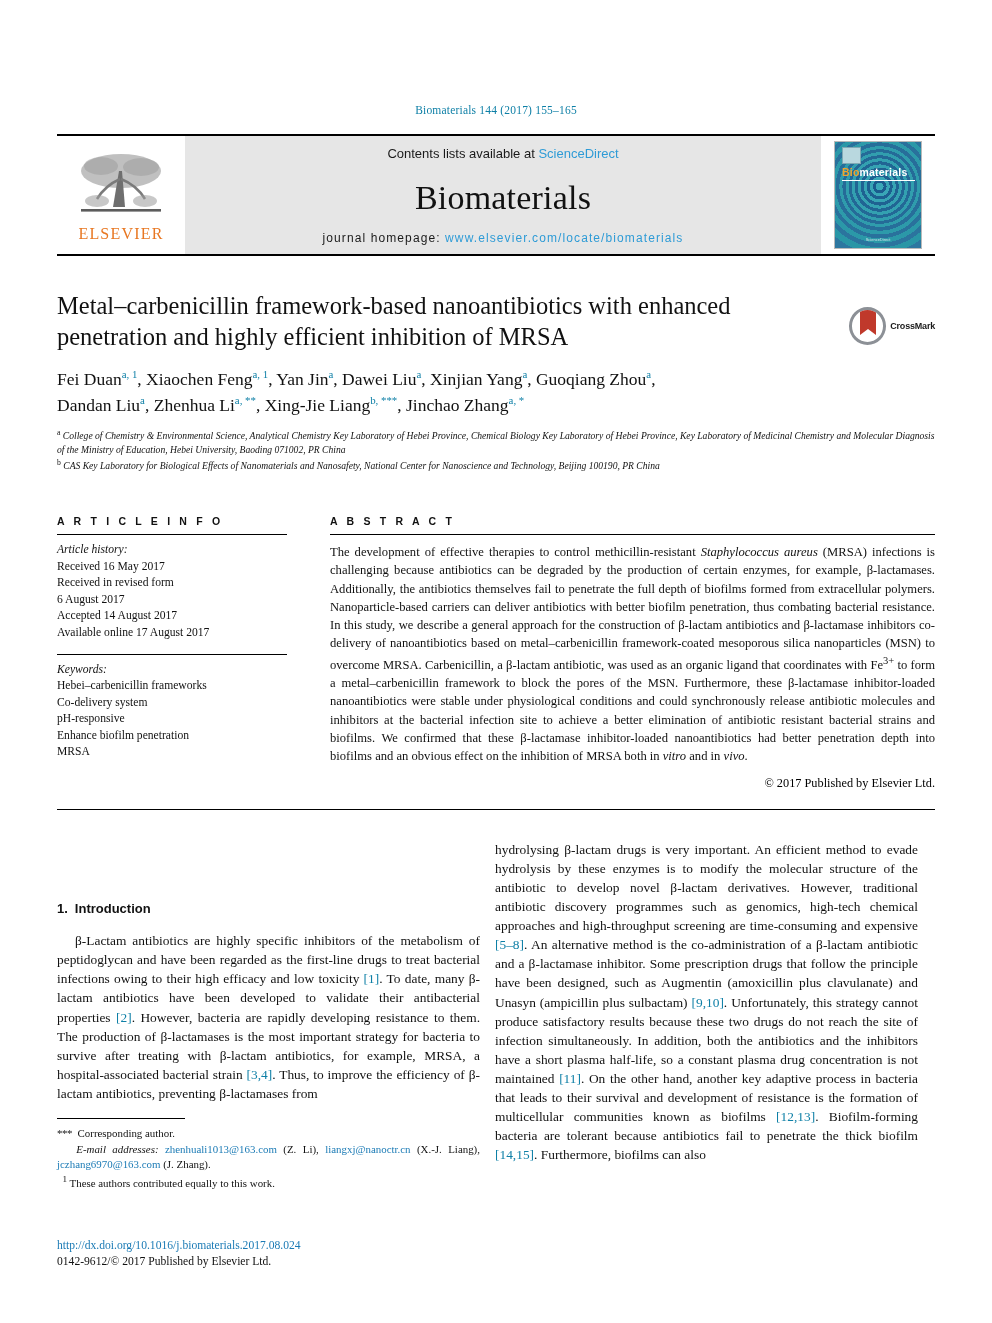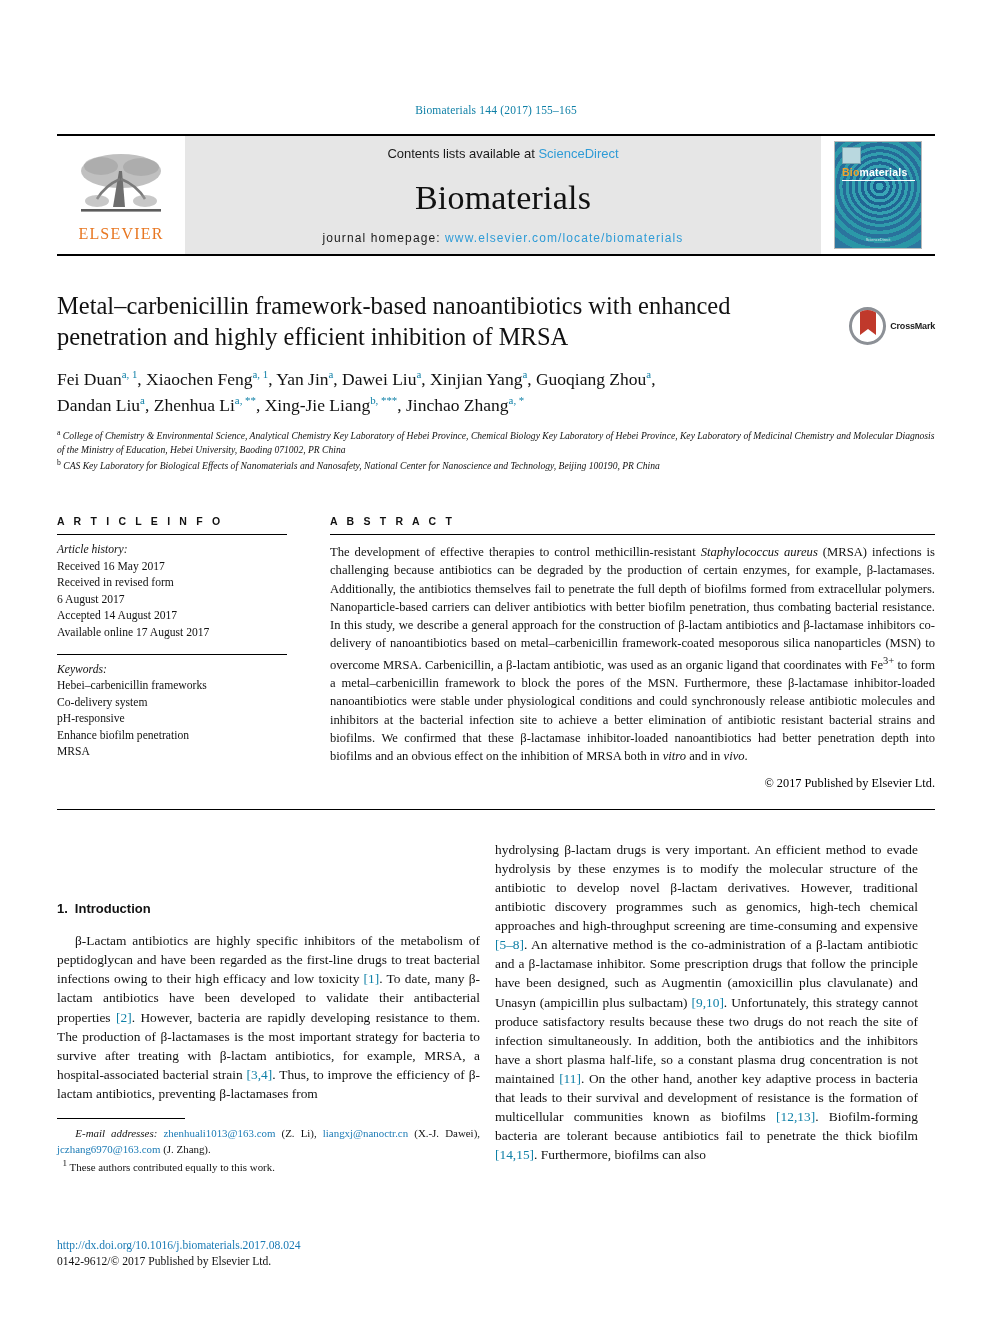--- a/index.html
+++ b/index.html
@@ -459,26 +459,27 @@
       <p class="body-p"><span>β-Lactam antibiotics are highly specific inhibitors of the metabolism of peptidoglycan and have been regarded as the first-line drugs to treat bacterial infections owing to their high efficacy and low toxicity </span><span class="ref">[1]</span><span>. To date, many β-lactam antibiotics have been developed to validate their antibacterial properties </span><span class="ref">[2]</span><span>. However, bacteria are rapidly developing resistance to them. The production of β-lactamases is the most important strategy for bacteria to survive after treating with β-lactam antibiotics, for example, MRSA, a hospital-associated bacterial strain </span><span class="ref">[3,4]</span><span>. Thus, to improve the efficiency of β-lactam antibiotics, preventing β-lactamases from</span></p>
     </div>
 
     <div class="body-col">
       <p class="body-p noindent"><span>hydrolysing β-lactam drugs is very important. An efficient method to evade hydrolysis by these enzymes is to modify the molecular structure of the antibiotic to develop novel β-lactam derivatives. However, traditional antibiotic discovery programmes such as genomics, high-tech chemical approaches and high-throughput screening are time-consuming and expensive </span><span class="ref">[5–8]</span><span>. An alternative method is the co-administration of a β-lactam antibiotic and a β-lactamase inhibitor. Some prescription drugs that follow the principle have been designed, such as Augmentin (amoxicillin plus clavulanate) and Unasyn (ampicillin plus sulbactam) </span><span class="ref">[9,10]</span><span>. Unfortunately, this strategy cannot produce satisfactory results because these two drugs do not reach the site of infection simultaneously. In addition, both the antibiotics and the inhibitors have a short plasma half-life, so a constant plasma drug concentration is not maintained </span><span class="ref">[11]</span><span>. On the other hand, another key adaptive process in bacteria that leads to their survival and development of resistance is the formation of multicellular communities known as biofilms </span><span class="ref">[12,13]</span><span>. Biofilm-forming bacteria are tolerant because antibiotics fail to penetrate the thick biofilm </span><span class="ref">[14,15]</span><span>. Furthermore, biofilms can also</span></p>
     </div>
   </div>
 
   <div class="footnotes">
     <div class="fn-rule"></div>
+    <div class="fn-line"><span class="fn-star">***</span> <span>Corresponding author.</span></div>
     <div class="fn-line" style="text-align:justify">
       &nbsp;&nbsp;&nbsp;<span class="email-label">E-mail addresses:</span>
       <span class="link">zhenhuali1013@163.com</span>
       <span>(Z. Li)</span>,
       <span class="link">liangxj@nanoctr.cn</span>
-      <span>(X.-J. Dawei)</span>,
+      <span>(X.-J. Liang)</span>,
       <span class="link">jczhang6970@163.com</span>
       <span>(J. Zhang)</span>.
     </div>
     <div class="fn-line">&nbsp;&nbsp;<sup>1</sup> <span>These authors contributed equally to this work.</span></div>
   </div>
 
   <div class="doi-block">
     <div class="doi-line">http://dx.doi.org/10.1016/j.biomaterials.2017.08.024</div>
     <div class="issn-line">0142-9612/© 2017 Published by Elsevier Ltd.</div>
   </div>

